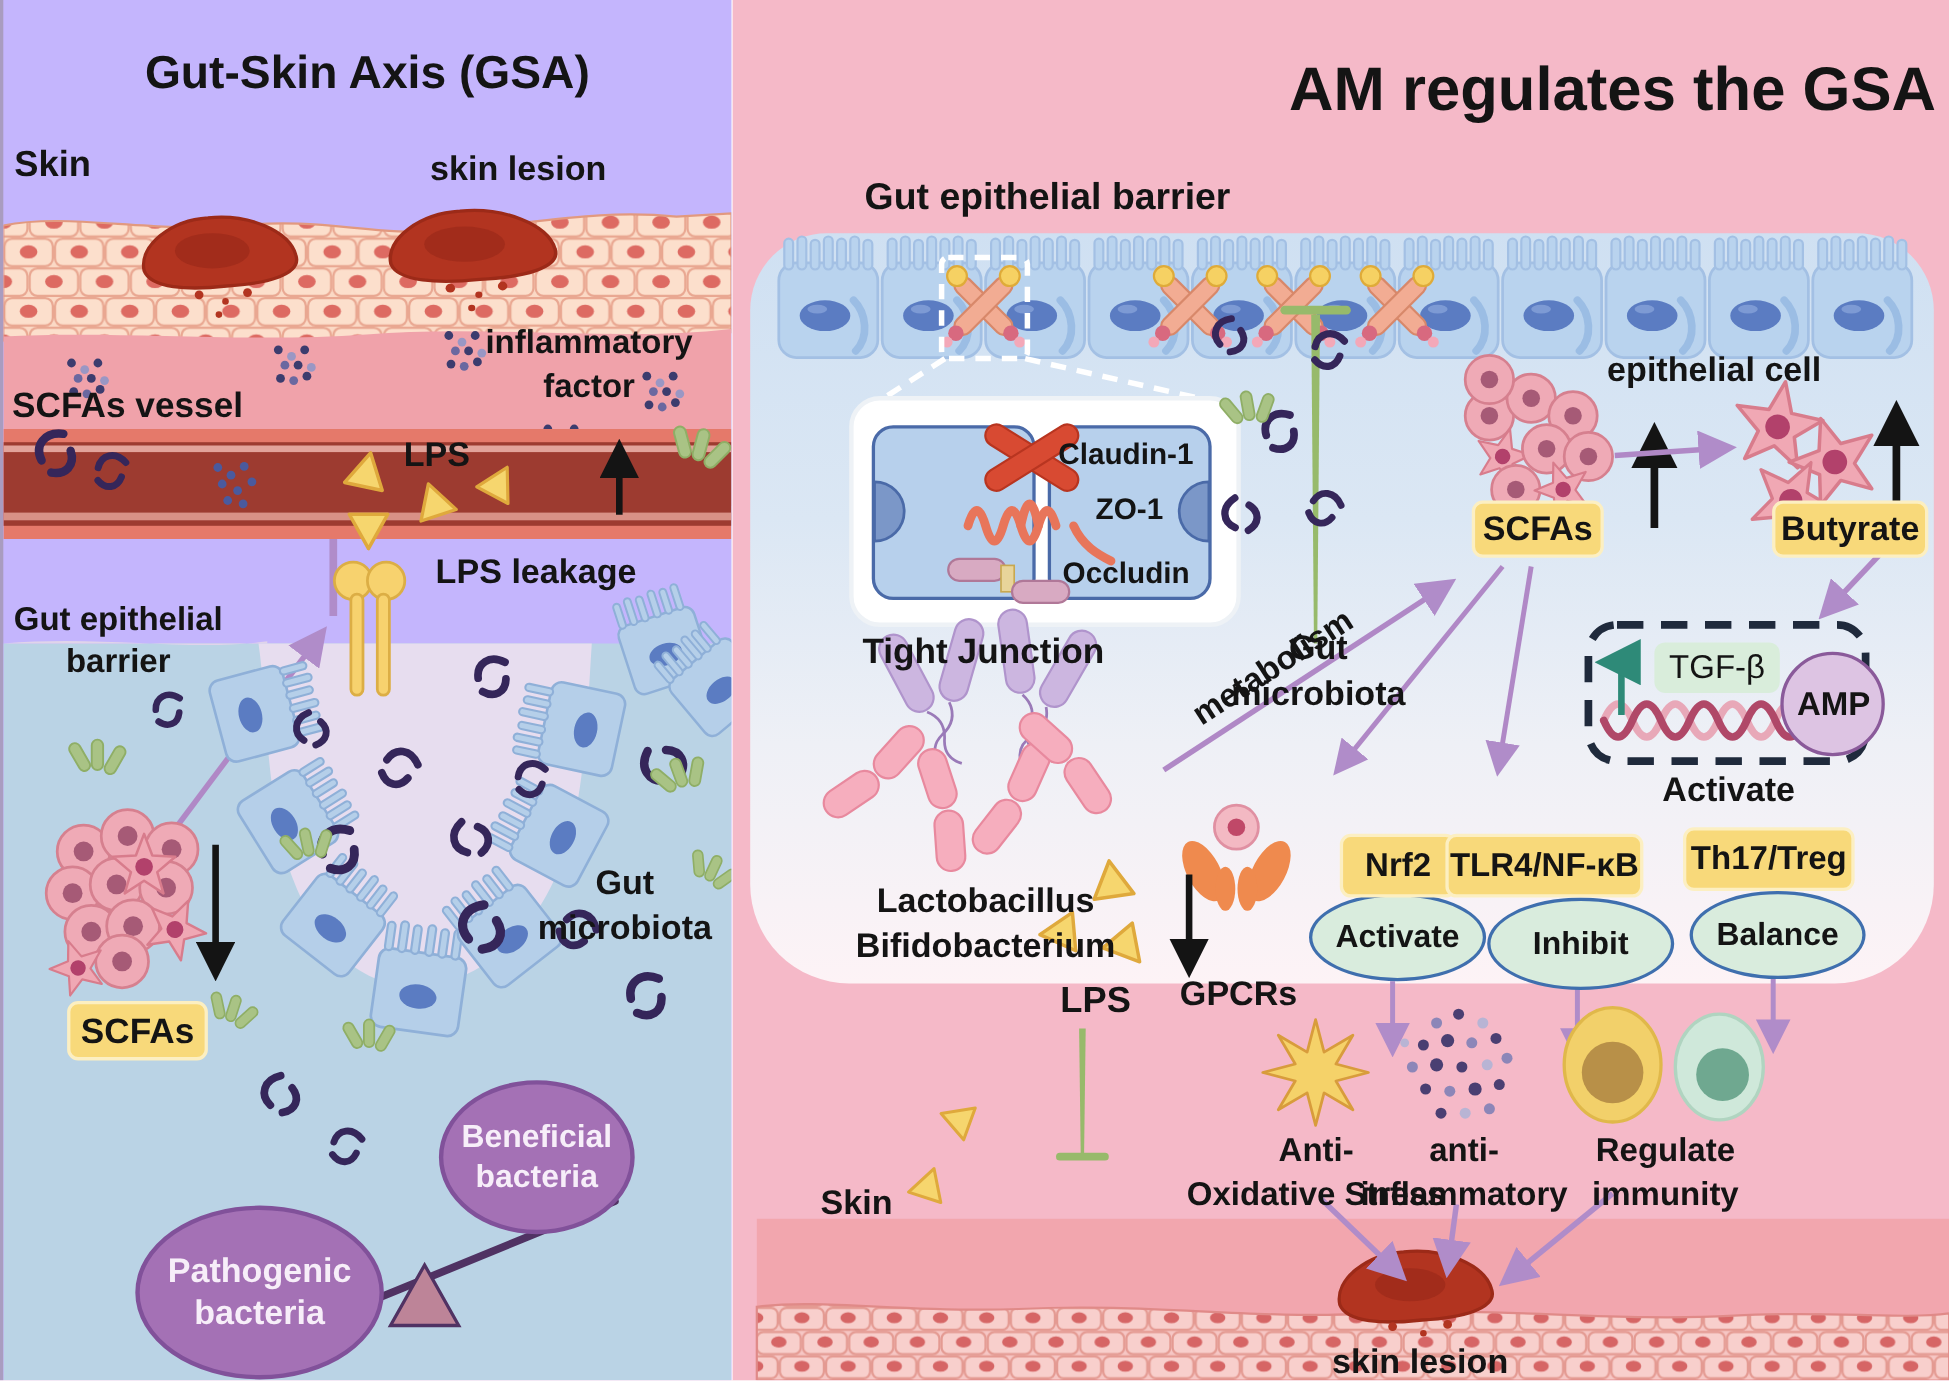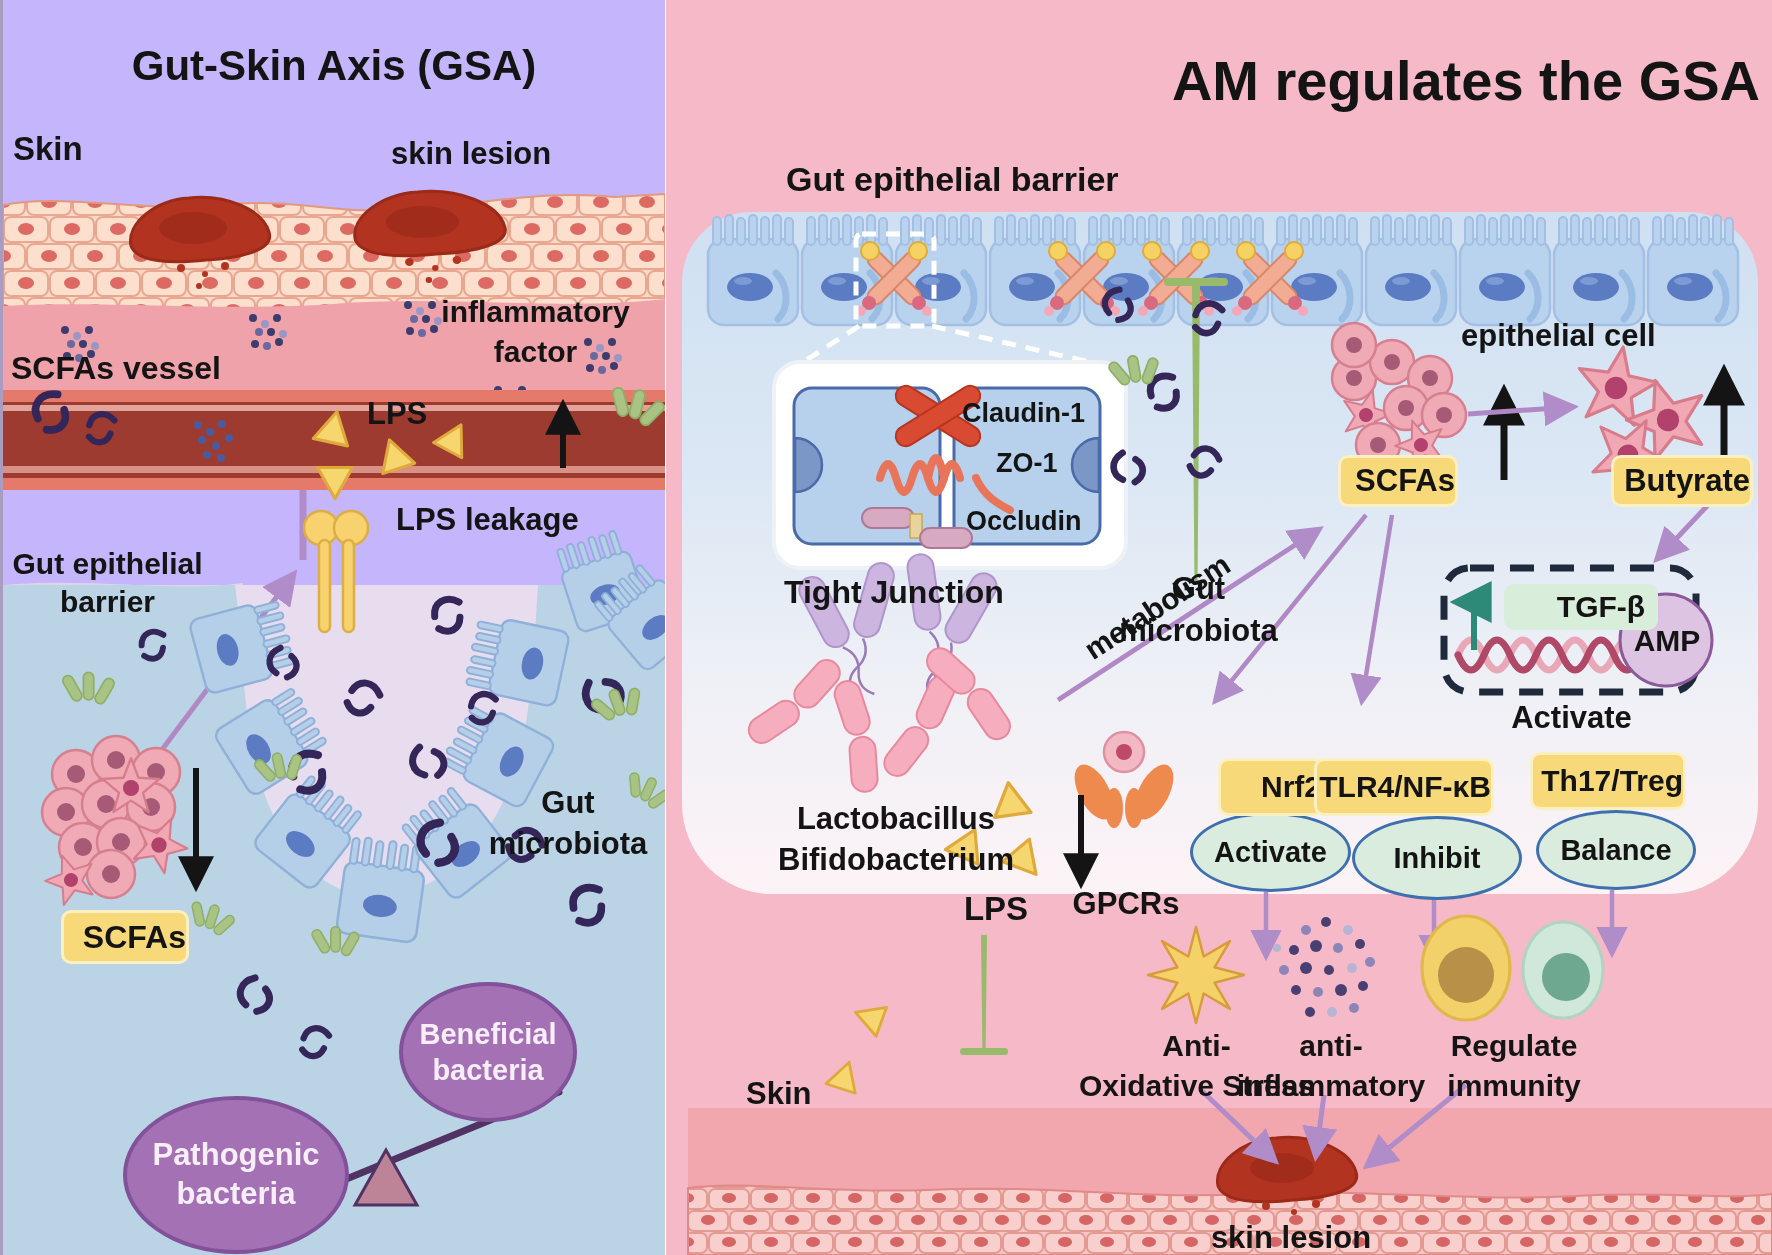--- a/index.html
+++ b/index.html
@@ -7,31 +7,31 @@
          font-family:"Liberation Sans","DejaVu Sans",sans-serif;}
   .panel{position:absolute;top:0;height:1255px;overflow:hidden;}
   #leftPanel{left:0;width:662px;background:#c4b5fd;border-left:3px solid #a99cc0;}
   #rightPanel{left:666px;width:1106px;background:#f5b9c8;}
   #rightInner{position:absolute;left:16px;top:212px;width:1076px;height:682px;
       border-radius:70px 70px 90px 90px;
       background:linear-gradient(180deg,#cfe0f2 0%,#dbe7f4 38%,#eef0f6 68%,#fdf3f6 100%);}
   svg.art{position:absolute;left:0;top:0;}
   .lbl{position:absolute;font-weight:bold;color:#141414;white-space:nowrap;z-index:5;}
   .ctr{text-align:center;white-space:normal;}
-  .ybox{position:absolute;display:flex;align-items:center;justify-content:flex-end;
+  .ybox{position:absolute;display:flex;align-items:center;justify-content:center;
         background:#f8d97a;border:3px solid #fcefc2;border-radius:10px;
         font-weight:bold;color:#141414;z-index:6;}
   .gell{position:absolute;display:flex;align-items:center;justify-content:center;
         background:#d9ecdd;border:3px solid #3f6fae;border-radius:50%;
         font-weight:bold;color:#141414;z-index:4;}
   .pell{position:absolute;display:flex;flex-direction:column;align-items:center;justify-content:center;
         background:#a471b5;border:4px solid #81519a;border-radius:50%;
         font-weight:bold;color:#f7eef9;z-index:6;line-height:1.25;}
   .greenBox{position:absolute;display:flex;align-items:center;justify-content:center;
-        background:#d9eddb;border-radius:10px;font-weight:bold;color:#141414;z-index:6;padding-left:40px;}
+        background:#d9eddb;border-radius:10px;font-weight:normal;color:#141414;z-index:6;}
 </style>
 </head>
 <body>
 
 <div id="stage">
 
   <div id="leftPanel" class="panel">
     <svg class="art" width="662" height="1255" viewBox="0 0 662 1255">
       <defs>
         <pattern id="skinL" width="46" height="54" patternUnits="userSpaceOnUse">

